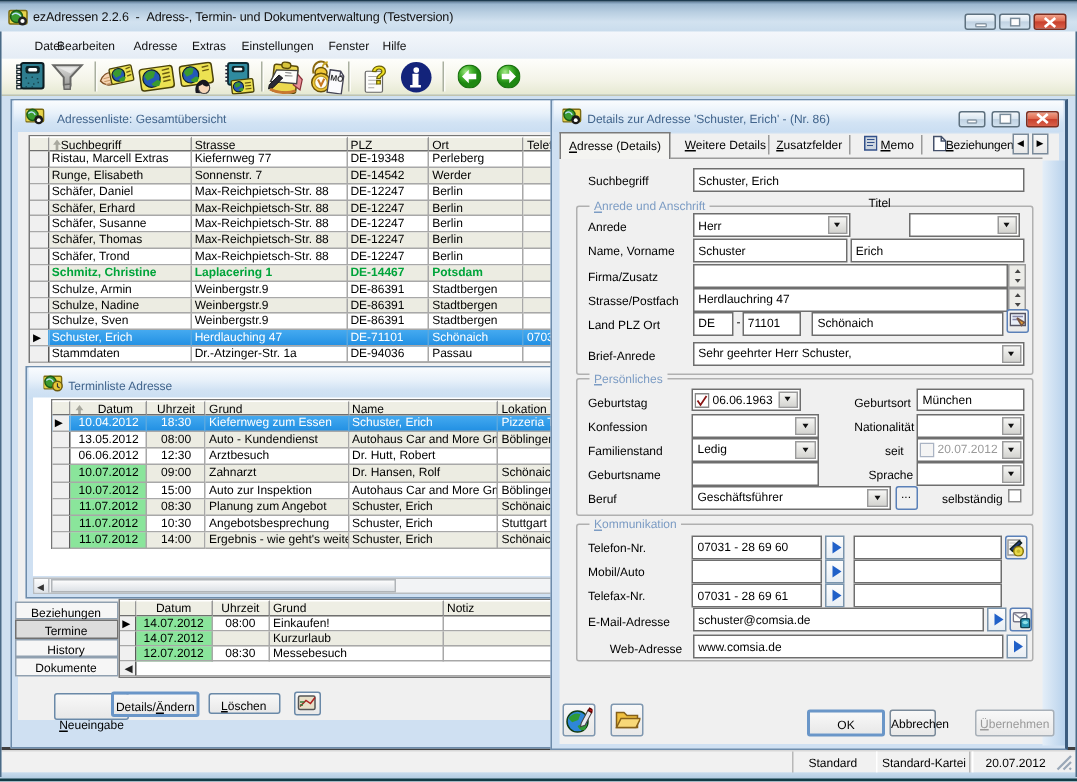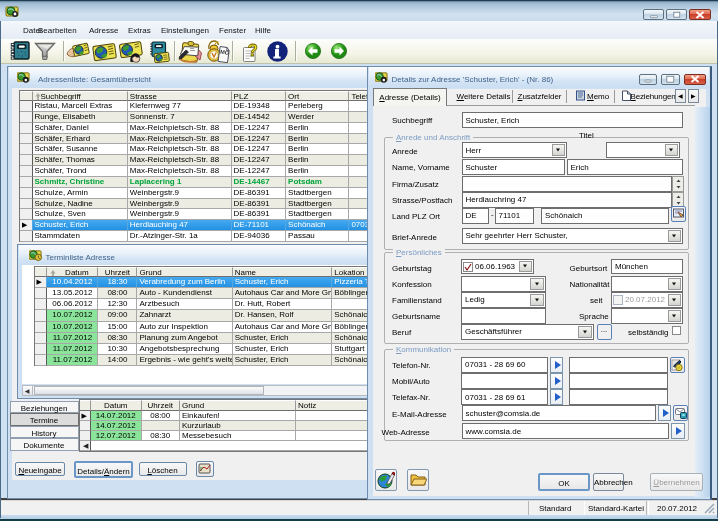--- a/index.html
+++ b/index.html
@@ -50,20 +50,21 @@
 <div id="root">
 
 <div class="abs" id="titlebar">
   <svg class="abs" style="left:5px;top:3px" width="15" height="15" viewBox="0 0 15 15">
         <rect x="1" y="3" width="12" height="9" rx="1" fill="#e8d44a" stroke="#7a6a10"></rect>
         <circle cx="6" cy="7" r="4" fill="#3a9a30" stroke="#1a5a14"></circle>
         <path d="M3 6c2-2 5-1 6 1" stroke="#b8e0f8" fill="none"></path>
         <circle cx="10" cy="10" r="3" fill="#222"></circle>
         <circle cx="10" cy="10" r="1.4" fill="#fff"></circle>
       </svg>
+  <div class="abs" id="title-text">ezAdressen 2.2.6&nbsp;&nbsp;-&nbsp;&nbsp;Adress-, Termin- und Dokumentverwaltung (Testversion)</div>
   <div class="abs capbtn" style="left:643px;width:21px">
         <div class="glyph" style="width:8px;height:3.5px;background:#fdfdfd;border:1px solid #8a9aa8;border-radius:1px;margin-top:2px"></div>
       </div>
   <div class="abs capbtn" style="left:666px;width:21px">
         <div class="glyph" style="width:7.5px;height:6.5px;border:1.5px solid #788b9a;background:#fdfdfd"></div>
       </div>
   <div class="abs capbtn" id="btn-close" style="left:689px;width:22px">
         <svg class="glyph" width="9" height="8">
           <path d="M1 1l7 6M8 1l-7 6" stroke="#fff" stroke-width="1.8"></path>
         </svg>
@@ -396,21 +397,21 @@
             <div class="cell" style="width:116px">Messebesuch</div>
             <div class="cell" style="width:146.5px"></div>
             <div class="cell" style="width:263px;border-right:none"></div>
           </div>
       <div class="trow" style="height:10px">
             <div class="cell" style="width:11.5px;border-right:1px solid #5a5a5a;background:#f0f0f0;text-align:center;line-height:9px"><span style="font-size:7px;color:#222">◀</span></div>
             <div class="cell" style="width:614.5px;border-right:none"></div>
           </div>
     </div>
 
-    <div class="abs btn" style="left:7px;top:395.5px;width:50px;height:14px;padding-top:3px;border-color:#6a89a8;border-radius:2px"><u>N</u>eueingabe</div>
+    <div class="abs btn" style="left:28px;top:395.5px;width:50px;height:14px;padding-top:16px;border-color:#6a89a8;border-radius:2px"><u>N</u>eueingabe</div>
     <div class="abs btn" style="left:66px;top:394px;width:59px;height:17px;padding-top:4.5px;border:2px solid #6a96c8;border-radius:2px">Details/<u>Ä</u>ndern</div>
     <div class="abs btn" style="left:130.5px;top:395.5px;width:48px;height:14px;padding-top:3px;border-color:#6a89a8;border-radius:2px"><u>L</u>öschen</div>
     <div class="abs btn" style="left:187.5px;top:394.5px;width:18.5px;height:16px;border-color:#6a89a8">
       <svg width="13" height="12" viewBox="0 0 13 12" style="margin-top:1px">
             <rect x="1" y="1" width="11" height="9" rx="1" fill="#e8e0c8" stroke="#555"></rect>
             <path d="M2 8l4-4 3 2 3-4" stroke="#b02020" fill="none"></path>
             <path d="M2 5h3M2 7h2" stroke="#3a7a3a"></path>
           </svg></div>
   </div>
   <div class="abs cwin" id="win-term" style="left:15.5px;top:179.5px;width:686px;height:155px">
@@ -434,21 +435,21 @@
         <div class="cell cen" style="width:39px">Uhrzeit</div>
         <div class="cell" style="width:95.3px">Grund</div>
         <div class="cell" style="width:99.6px">Name</div>
         <div class="cell" style="width:106.7px">Lokation</div>
         <div class="cell" style="width:256px;border-right:none">Notiz</div>
       </div>
       <div class="trow selrow" style="height:11.15px">
             <div class="cell selc" style="width:12.9px"><span style="color:#000;font-size:7px">▶</span></div>
             <div class="cell cen" style="width:51px">10.04.2012</div>
             <div class="cell cen" style="width:39px">18:30</div>
-            <div class="cell" style="width:95.3px">Verabredung zum Berlin</div>
+            <div class="cell" style="width:95.3px">Kiefernweg zum Essen</div>
             <div class="cell" style="width:99.6px">Schuster, Erich</div>
             <div class="cell" style="width:106.7px">Pizzeria Toscana</div>
             <div class="cell" style="width:256px;border-right:none"></div>
           </div>
       <div class="trow" style="height:11.15px">
             <div class="cell selc" style="width:12.9px"></div>
             <div class="cell cen" style="width:51px">13.05.2012</div>
             <div class="cell cen stripe" style="width:39px">08:00</div>
             <div class="cell stripe" style="width:95.3px">Auto - Kundendienst</div>
             <div class="cell stripe" style="width:99.6px">Autohaus Car and More Gmb</div>
@@ -661,21 +662,21 @@
     <div class="abs ed" style="left:201.5px;top:322.5px;width:99px;height:16px"></div>
     <div class="abs lbl" style="left:24.5px;top:343.5px">E-Mail-Adresse</div>
     <div class="abs ed" style="left:94px;top:338.5px;width:194.5px;height:16px">schuster@comsia.de</div>
     <div class="abs bluebtn" style="left:290.5px;top:338.5px;height:16px;width:13px"></div>
     <div class="abs btn" style="left:305.5px;top:338.5px;width:15px;height:16px;border:1px solid #5a80b8"><svg width="12" height="12" viewBox="0 0 12 12" style="margin-top:1px">
             <rect x="0.5" y="1.5" width="9" height="6" rx="1" fill="#fdfdfb" stroke="#778"></rect>
             <path d="M1 2l4 3 4-3" fill="none" stroke="#889"></path>
             <rect x="5.5" y="5.5" width="6" height="6" rx="1" fill="#2e9ab8" stroke="#145"></rect>
             <path d="M6.5 8c1-1.5 3-1.5 4 0-1 1.5-3 1.5-4 0z" fill="#8ae0e8"></path>
           </svg></div>
-    <div class="abs lbl" style="left:14px;top:361px">Web-Adresse</div>
+    <div class="abs lbl" style="left:39px;top:361px">Web-Adresse</div>
     <div class="abs ed" style="left:94px;top:356.5px;width:207.5px;height:16px">www.comsia.de</div>
     <div class="abs bluebtn" style="left:303.5px;top:356.5px;height:16px;width:14px"></div>
 
     <div class="abs btn" style="left:7.5px;top:402.5px;width:22px;height:22px;border-color:#8098b0"><svg width="18" height="18" viewBox="0 0 18 18" style="margin-top:1px">
             <circle cx="8" cy="10" r="7" fill="#2e86d8" stroke="#123c14"></circle>
             <path d="M2 8c2-3 5-4 8-3l-1.5 4-4 1.5zM8 13l4-2 2.5 1-1.5 3.5c-2 .8-4 0-5-2.5z" fill="#2e9a36"></path>
             <path d="M10.5 11L15 2.5l2.5 1.5L13 12.5l-3 1z" fill="#e8e8f0" stroke="#444" stroke-width=".7"></path>
             <path d="M15.2 2.6l2.3 1.4.8-1.6-2.2-1.3z" fill="#c02020" stroke="#600"></path>
           </svg></div>
     <div class="abs btn" style="left:39.5px;top:402.5px;width:22px;height:22px;border-color:#8098b0"><svg width="17" height="15" viewBox="0 0 17 15" style="margin-top:2px">

